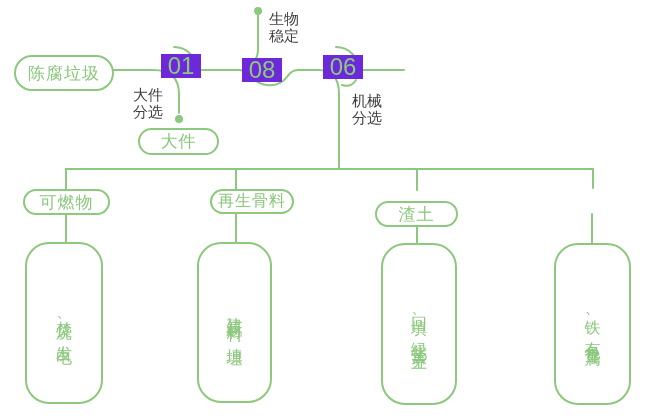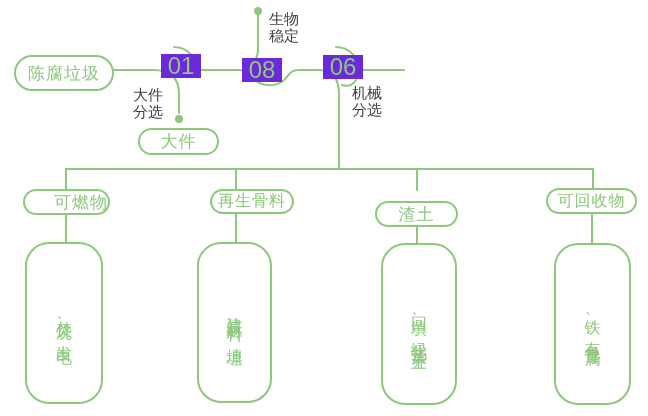--- a/index.html
+++ b/index.html
@@ -95,38 +95,35 @@
   </div>
 
   <div class="stage-num" style="left:161px;top:54px;width:36px;">01</div>
   <div class="stage-num" style="left:242px;top:58px;width:36px;">08</div>
   <div class="stage-num" style="left:323px;top:55px;width:36px;">06</div>
 
   <div class="dark-label" style="left:133px;top:86px;">大件
 分选</div>
   <div class="dark-label" style="left:269px;top:10px;">生物
 稳定</div>
-  <div class="dark-label" style="left:352px;top:84px;">机械
+  <div class="dark-label" style="left:352px;top:92px;">机械
 分选</div>
 
   <div class="pill" style="left:138px;top:128px;width:81px;height:27px;">
     <span>大件</span>
   </div>
 
-  <div class="pill" style="left:23px;top:189px;width:87px;height:26px;justify-content:flex-end;">
+  <div class="pill" style="left:23px;top:189px;width:87px;height:26px;">
     <span>可燃物</span>
   </div>
   <div class="pill" style="left:210px;top:189px;width:84px;height:25px;font-size:16px;">
     <span>再生骨料</span>
   </div>
   <div class="pill" style="left:375px;top:201px;width:83px;height:26px;">
     <span>渣土</span>
-  </div>
-  <div class="pill" style="left:546px;top:188px;width:91px;height:26px;font-size:16px;">
-    <span>可回收物</span>
   </div>
 
   <div class="out-box" style="left:25px;top:242px;width:78px;height:162px;">
     <span class="vtext">焚烧、发电</span>
   </div>
   <div class="out-box" style="left:197px;top:242px;width:75px;height:161px;">
     <span class="vtext">建筑材料、填埋</span>
   </div>
   <div class="out-box" style="left:381px;top:243px;width:76px;height:162px;">
     <span class="vtext">回填、绿化营养土</span>

